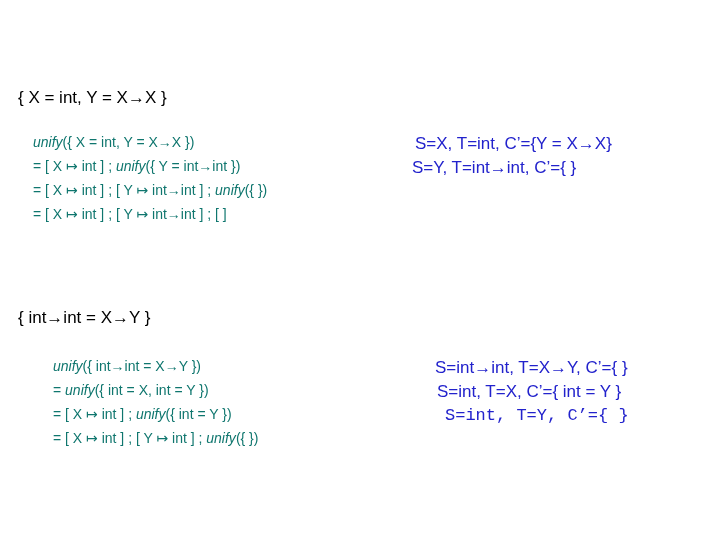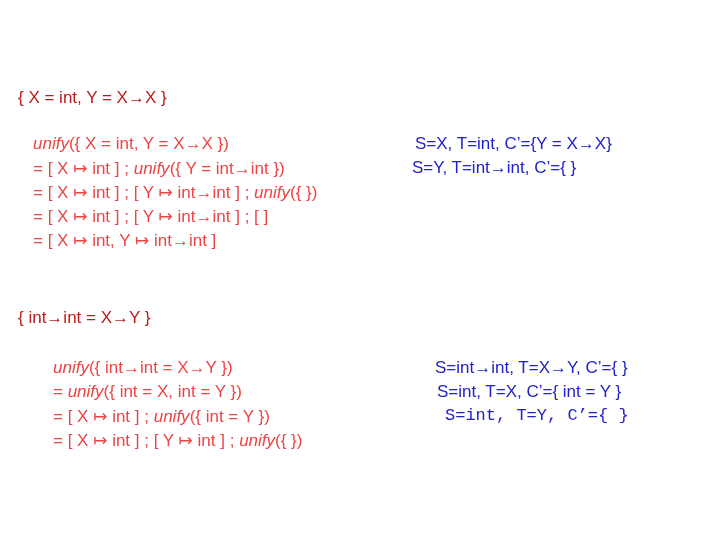--- a/index.html
+++ b/index.html
@@ -36,21 +36,21 @@
     letter-spacing: -0.2px;
     color: #2222cc;
     white-space: nowrap;
   }
 
   
   .constraint-heading {
     position: absolute;
     left: 18px;
     font-size: 17px;
-    color: #b91c1c;
+    color: #000000;
     white-space: nowrap;
   }
   #constraint-heading-1 { top: 88px; }
   #constraint-heading-2 { top: 308px; }
 
   
   .derivation {
     position: absolute;
     left: 0;
     width: 720px;
@@ -61,22 +61,22 @@
   .derivation-line {
     position: relative;
     height: 24px;
     white-space: nowrap;
   }
 
   .step {
     position: absolute;
     left: 33px;
     top: 0;
-    font-size: 17px;
-    color: #ef4444;
+    font-size: 14px;
+    color: #0f766e;
     white-space: nowrap;
   }
 
   .annotation {
     position: absolute;
     top: 0;
     font-size: 17px;
     color: #2222cc;
     white-space: nowrap;
   }
@@ -114,24 +114,20 @@
     <div class="derivation-line">
       <span class="step"><span>= [ X ↦ int ] ; [ Y ↦ int→int ] ; </span><span class="kw">unify</span><span>({ })</span></span>
       <span class="annotation ann-a"></span>
     </div>
 
     <div class="derivation-line">
       <span class="step"><span>= [ X ↦ int ] ; [ Y ↦ int→int ] ; [ ]</span><span class="kw"></span><span></span></span>
       <span class="annotation ann-a"></span>
     </div>
 
-    <div class="derivation-line">
-      <span class="step"><span>= [ X ↦ int, Y ↦ int→int ]</span><span class="kw"></span><span></span></span>
-      <span class="annotation ann-a"></span>
-    </div>
 
   </div>
 
   <div id="constraint-heading-2" class="constraint-heading">{ int→int = X→Y }</div>
 
   <div id="derivation-2" class="derivation">
 
     <div class="derivation-line">
       <span class="step"><span></span><span class="kw">unify</span><span>({ int→int = X→Y })</span></span>
       <span class="annotation ann-a">S=int→int, T=X→Y, C’={ }</span>

